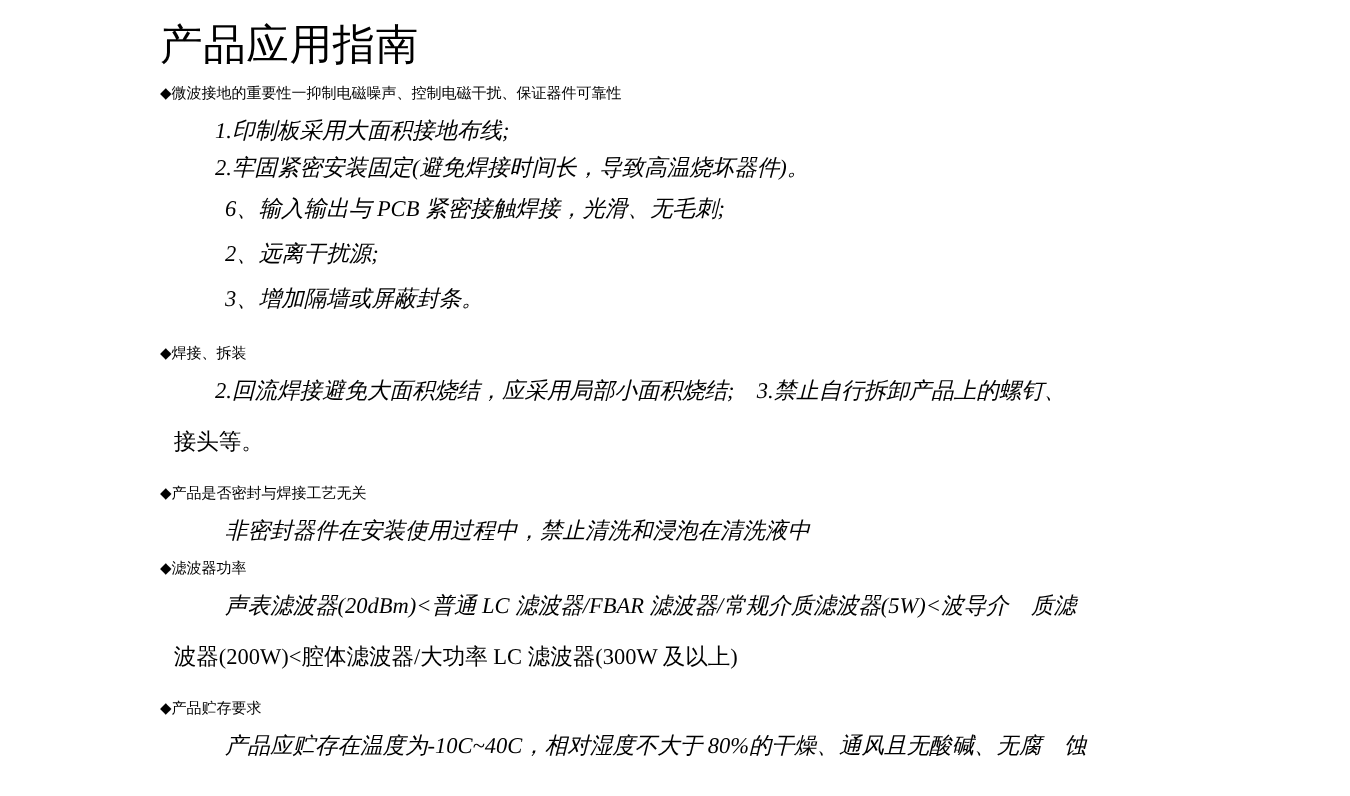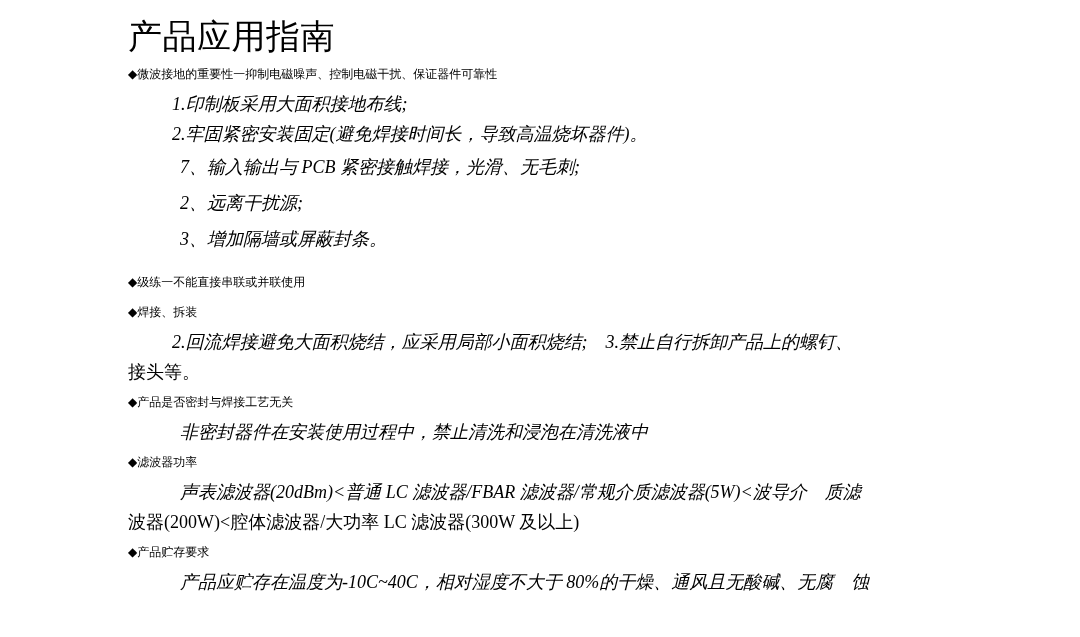--- a/index.html
+++ b/index.html
@@ -46,44 +46,43 @@
   }
   .sub-line.wide {
     padding-left: 52px;
   }
   .sub-line.loose {
     line-height: 36px;
   }
   .cont-line {
     font-size: 18px;
     line-height: 30px;
-    margin: 0;
+    margin: 11px;
     padding-left: 0;
     white-space: nowrap;
   }
   .spacer-sm { height: 10px; }
 </style>
 </head>
 <body>
 
 <div class="page">
 
   <h1 class="doc-title">产品应用指南</h1>
 
   <p class="bullet-line">◆微波接地的重要性一抑制电磁噪声、控制电磁干扰、保证器件可靠性</p>
   <p class="sub-line">1.印制板采用大面积接地布线;</p>
   <p class="sub-line">2.牢固紧密安装固定(避免焊接时间长，导致高温烧坏器件)。</p>
 
-  <p class="sub-line wide loose">7、输入输出与 PCB 紧密接触焊接，光滑、无毛刺;</p>
+  <p class="sub-line wide loose">6、输入输出与 PCB 紧密接触焊接，光滑、无毛刺;</p>
   <p class="sub-line wide loose">2、远离干扰源;</p>
   <p class="sub-line wide loose">3、增加隔墙或屏蔽封条。</p>
 
   <div class="spacer-sm"></div>
 
-  <p class="bullet-line">◆级练一不能直接串联或并联使用</p>
 
   <p class="bullet-line">◆焊接、拆装</p>
   <p class="sub-line">2.回流焊接避免大面积烧结，应采用局部小面积烧结;　3.禁止自行拆卸产品上的螺钉、</p>
   <p class="cont-line">接头等。</p>
 
   <p class="bullet-line">◆产品是否密封与焊接工艺无关</p>
   <p class="sub-line wide">非密封器件在安装使用过程中，禁止清洗和浸泡在清洗液中</p>
 
   <p class="bullet-line">◆滤波器功率</p>
   <p class="sub-line wide">声表滤波器(20dBm)&lt;普通 LC 滤波器/FBAR 滤波器/常规介质滤波器(5W)&lt;波导介　质滤</p>

